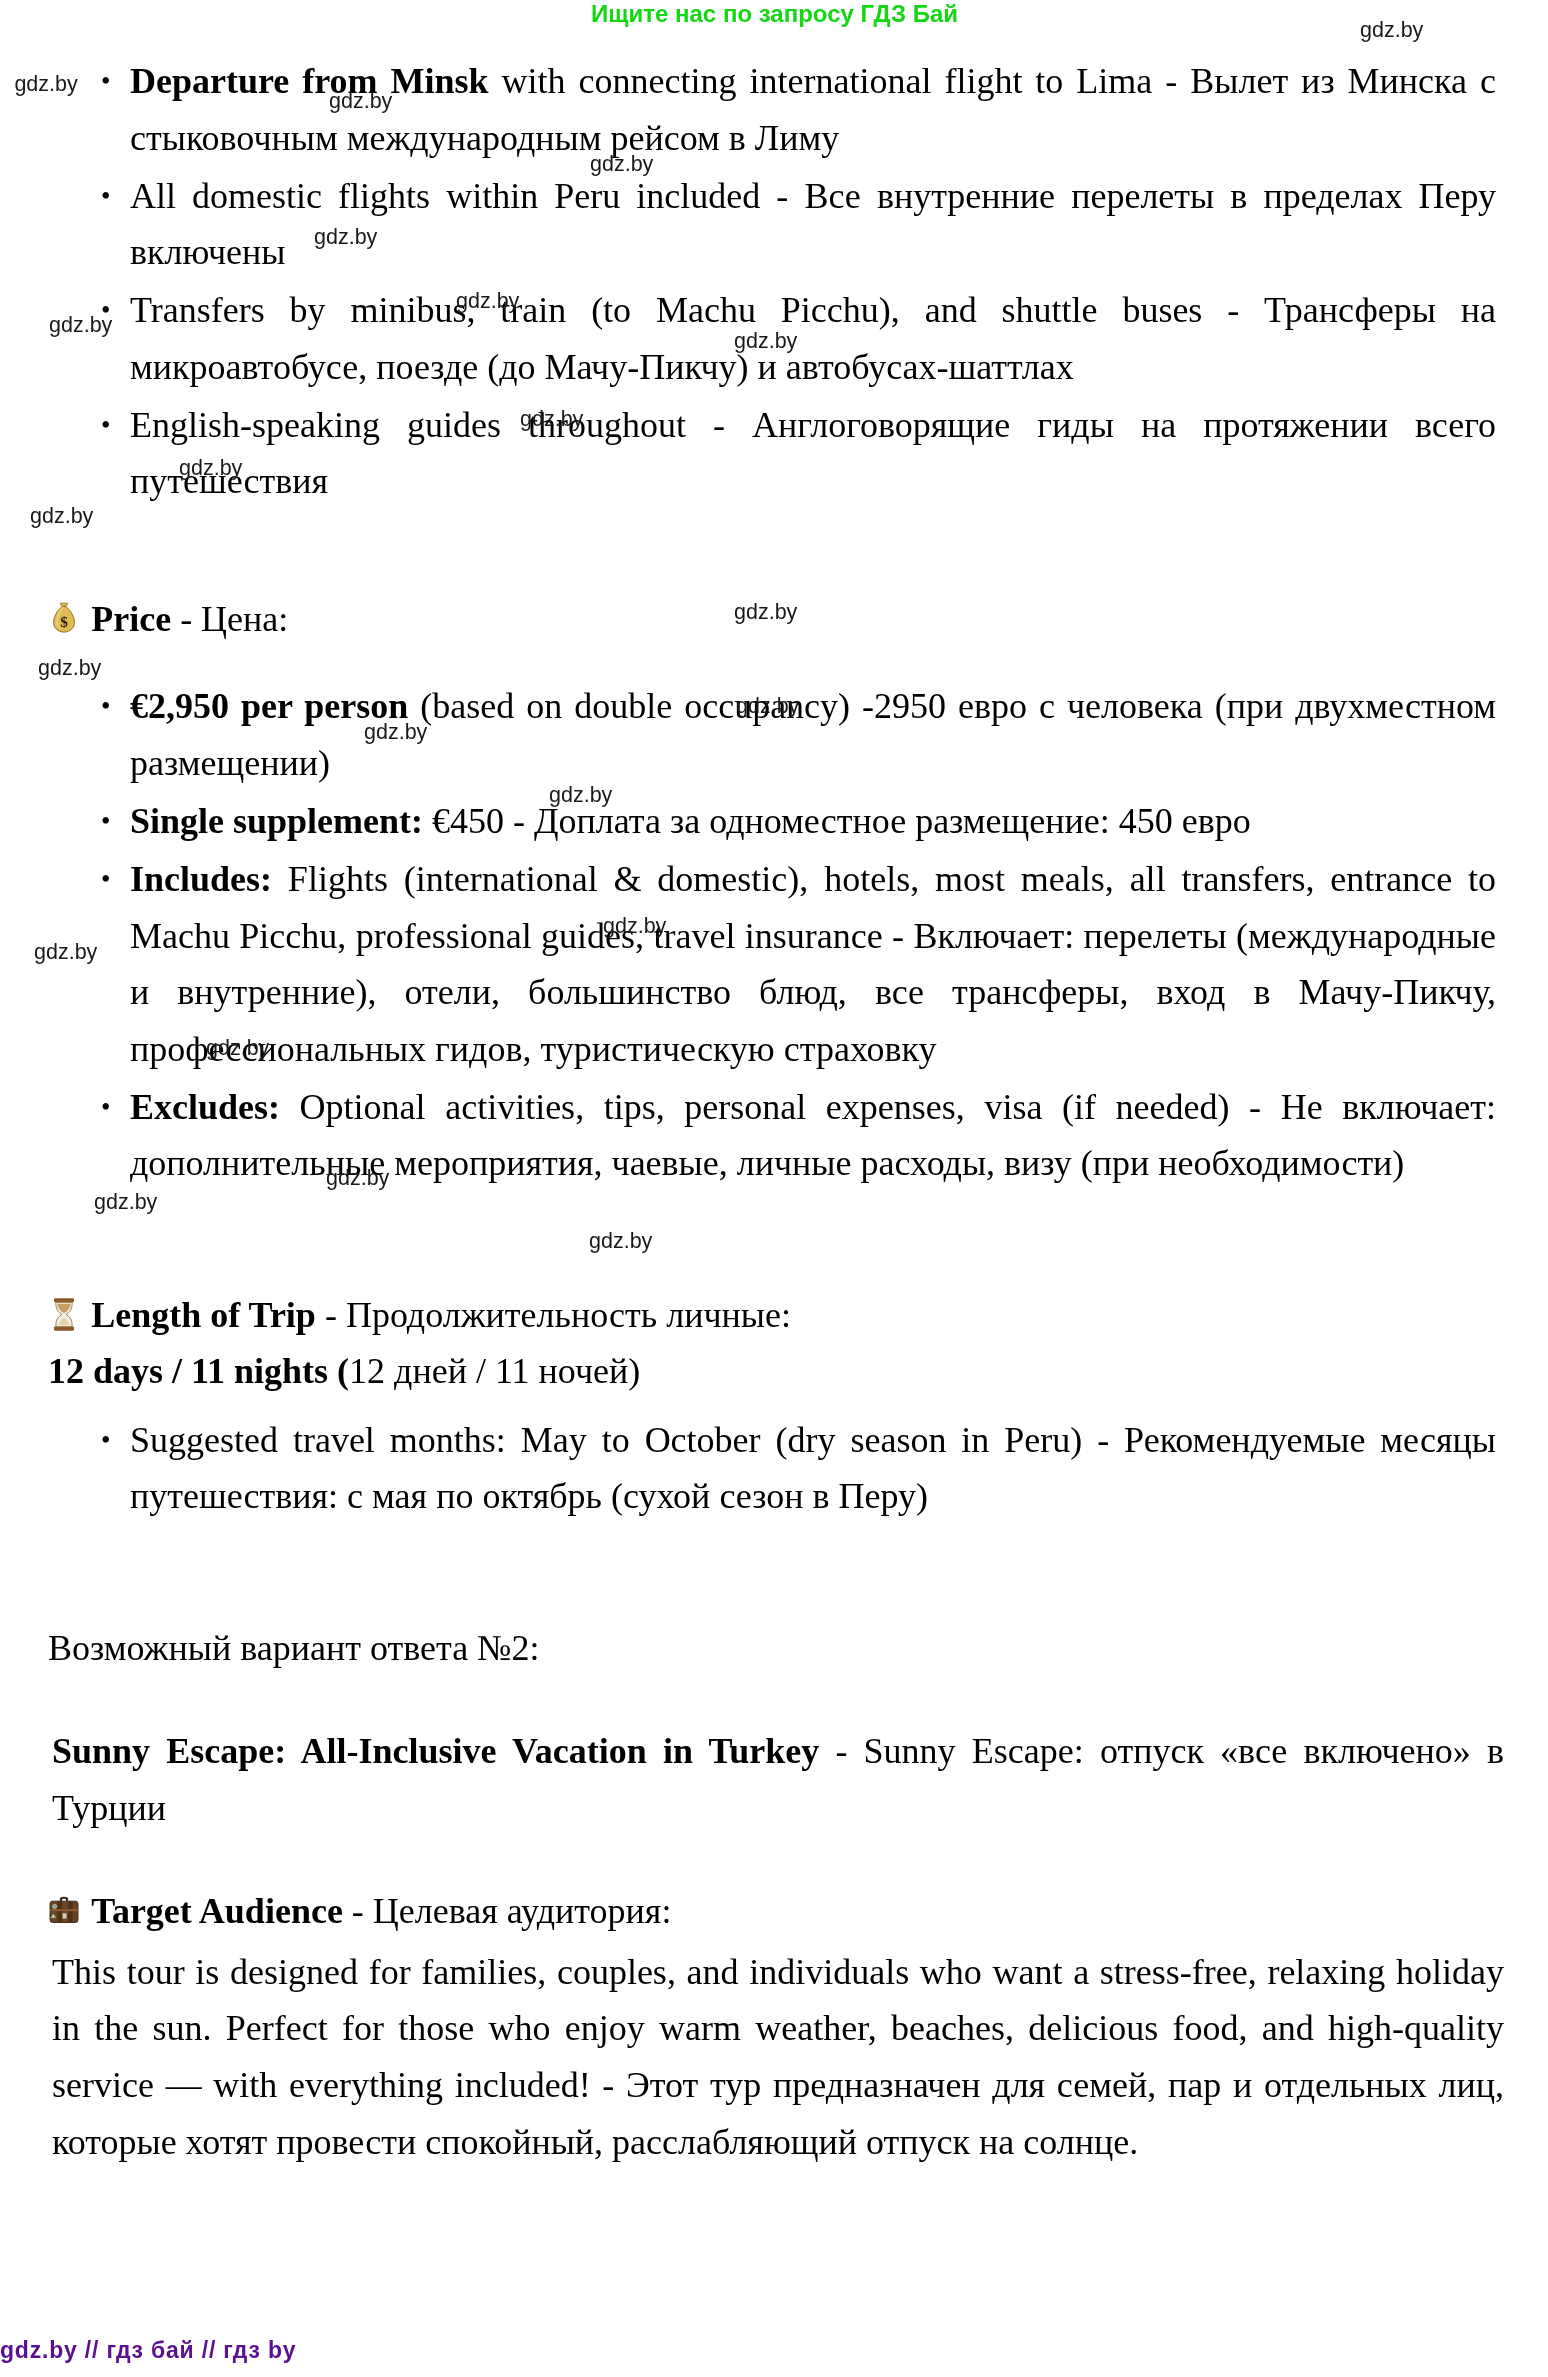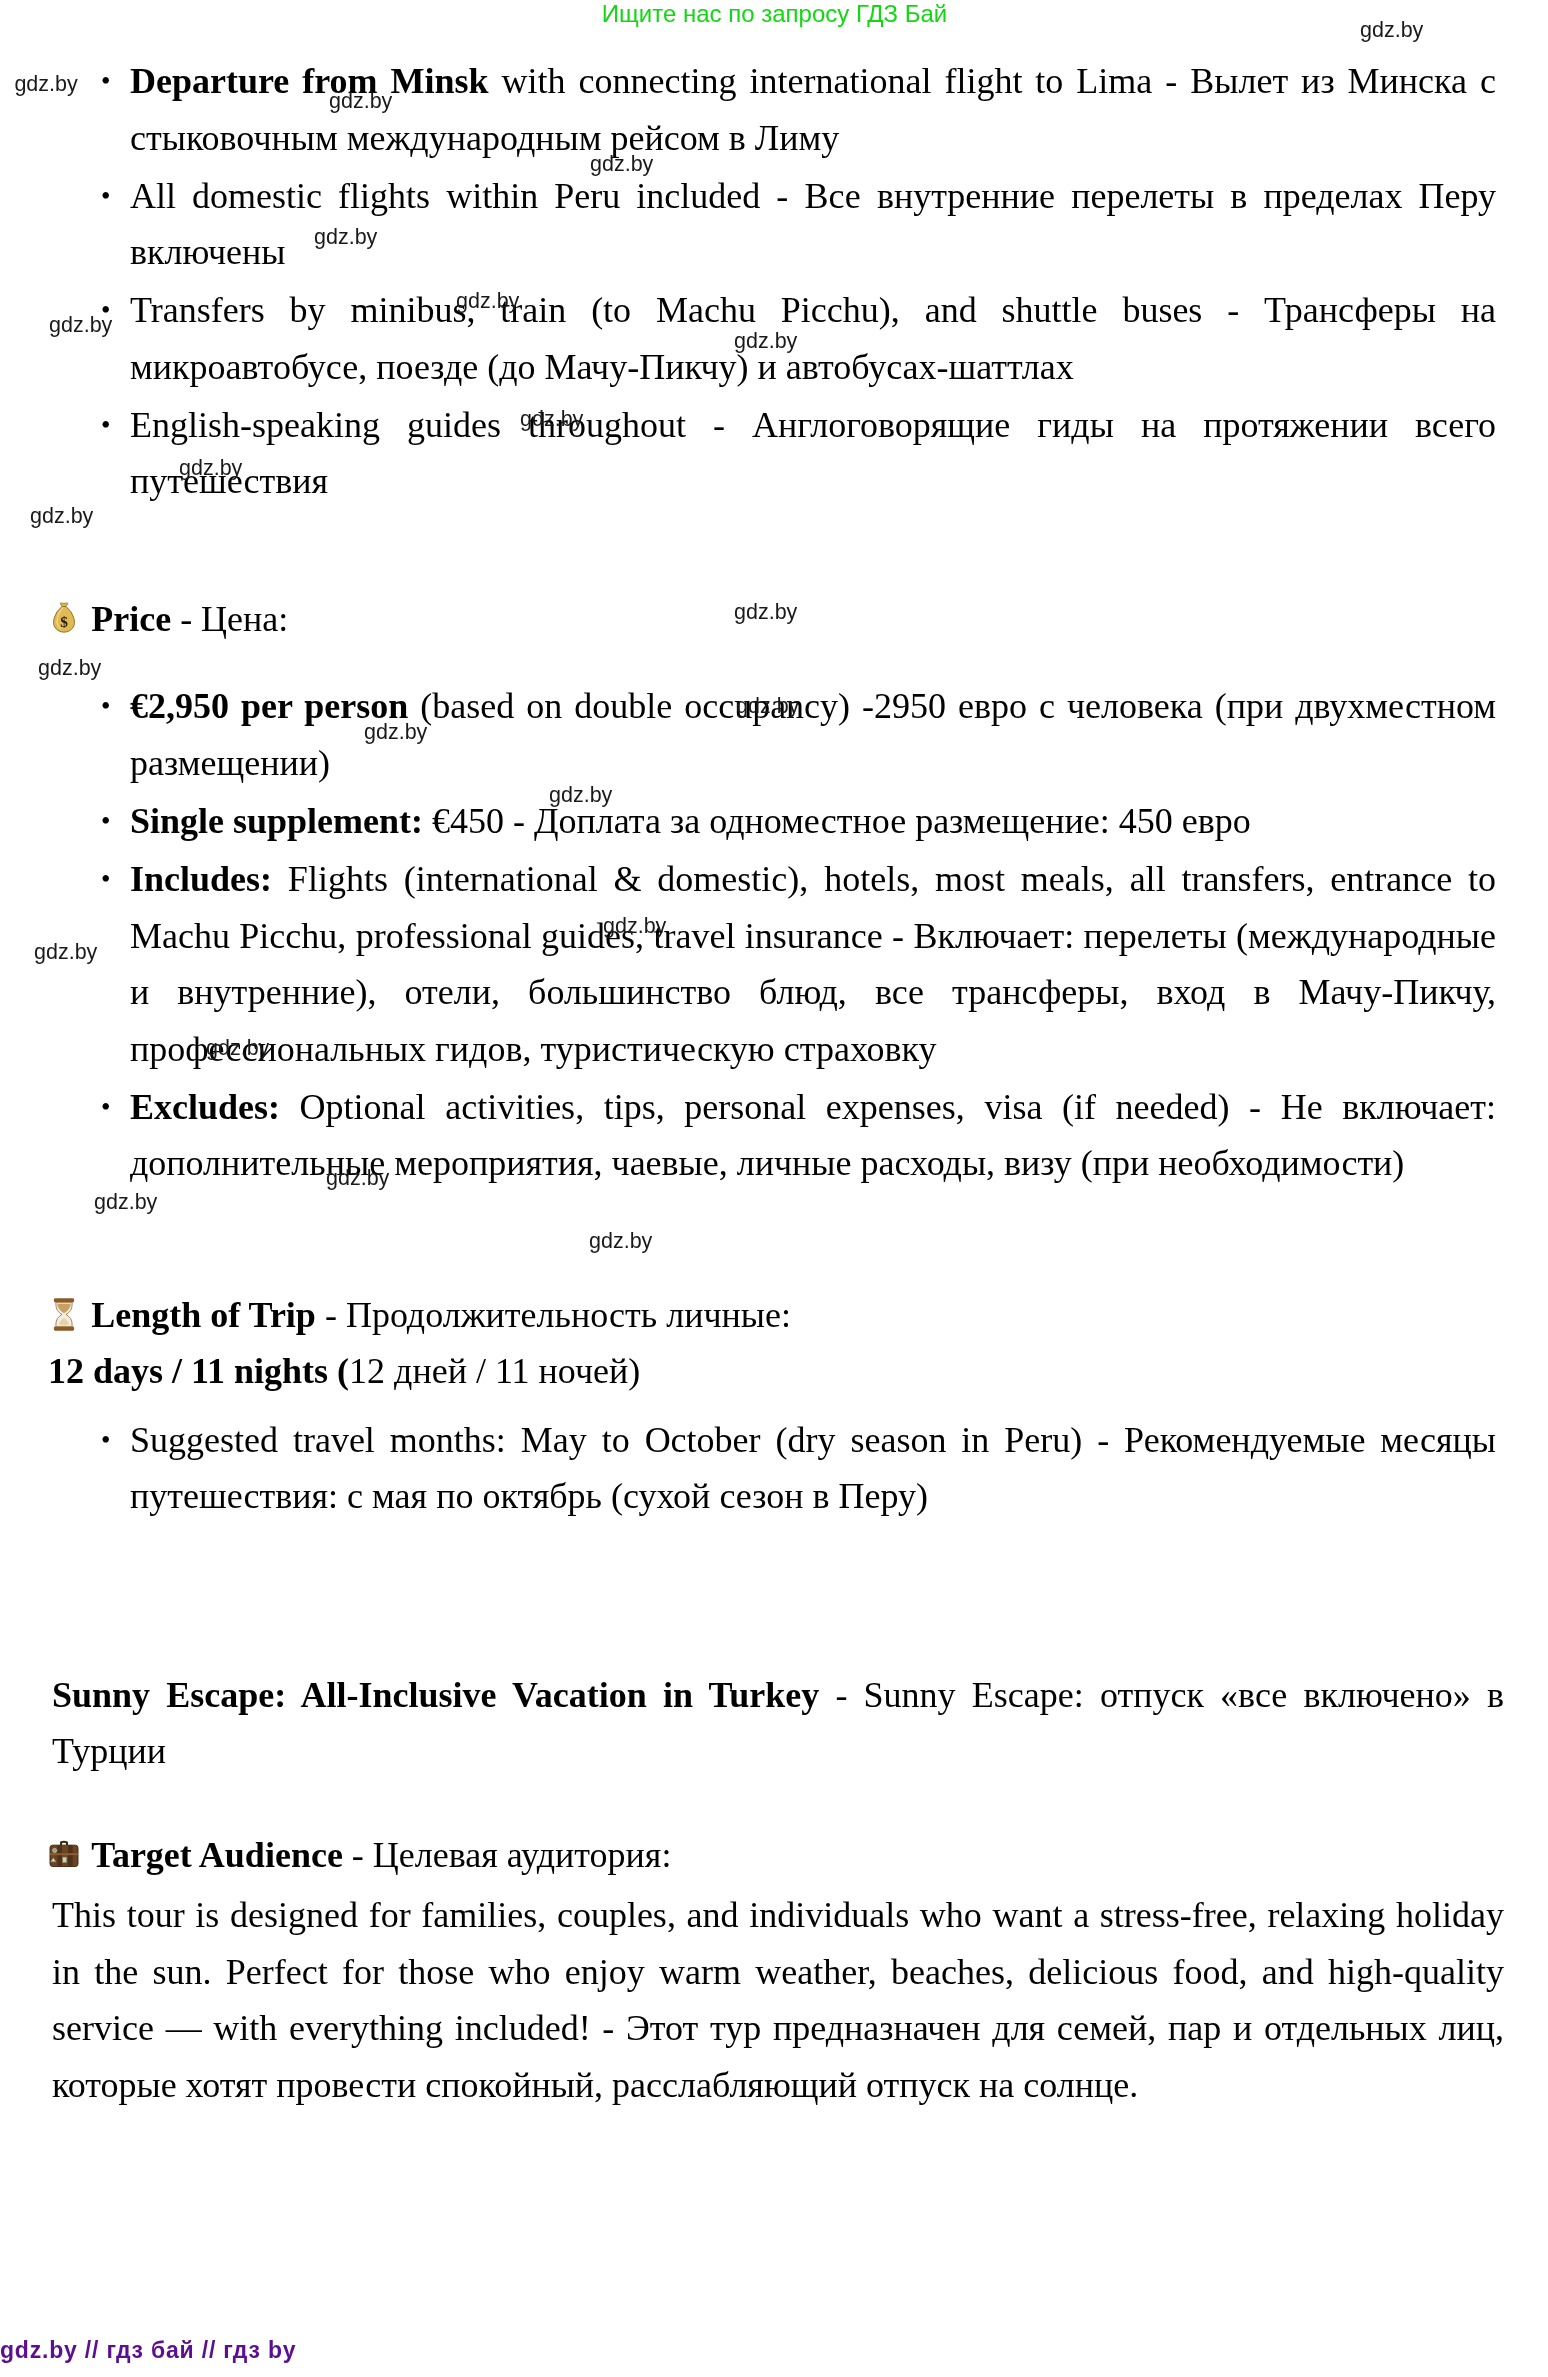--- a/index.html
+++ b/index.html
@@ -28,21 +28,21 @@
   }
 
   .header-wm {
     position: absolute;
     top: 0px;
     left: 0;
     width: 1549px;
     text-align: center;
     font-family: "Liberation Sans", "DejaVu Sans", sans-serif;
     font-size: 24px;
-    font-weight: normal;
+    font-weight: bold;
     color: #12d712;
     z-index: 6;
   }
 
   .footer-wm {
     position: absolute;
     bottom: 12.8px;
     left: 0;
     width: 1549px;
     font-family: "Liberation Sans", "DejaVu Sans", sans-serif;
@@ -182,20 +182,21 @@
   </div>
 
   <ul class="bullets">
     <li>
       <span>Suggested travel months: May to October (dry season in Peru) - Рекомендуемые месяцы путешествия: с мая по октябрь (сухой сезон в Перу)</span>
     </li>
   </ul>
 
   <div class="spacer-xl"></div>
 
+  <div class="para-left">Возможный вариант ответа №2:</div>
 
   <div class="spacer-md"></div>
 
   <div class="para">
     <b>Sunny Escape: All-Inclusive Vacation in Turkey</b><span> - Sunny Escape: отпуск «все включено» в Турции</span>
   </div>
 
   <div class="spacer-md"></div>
 
   <div class="para-left">

